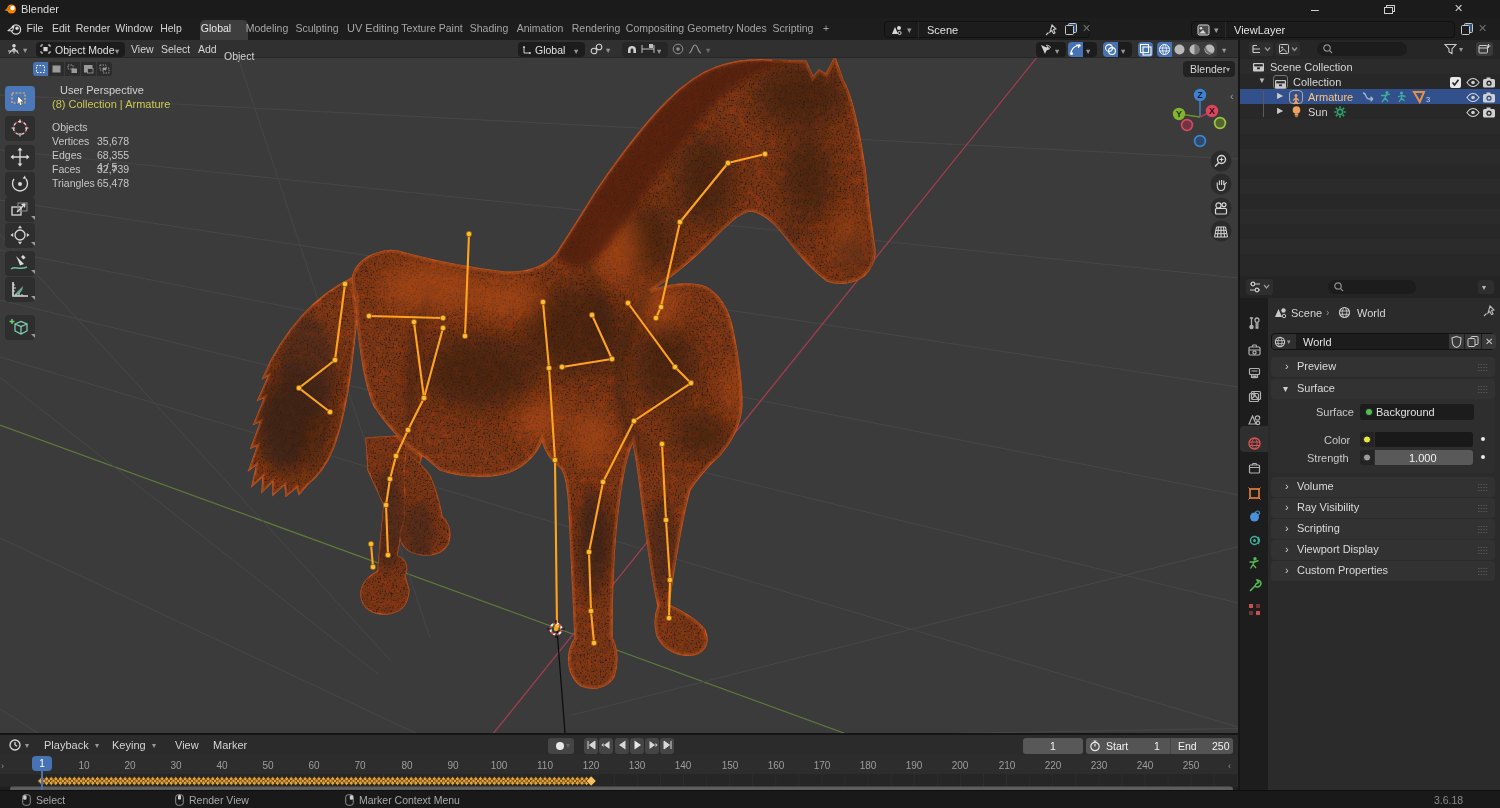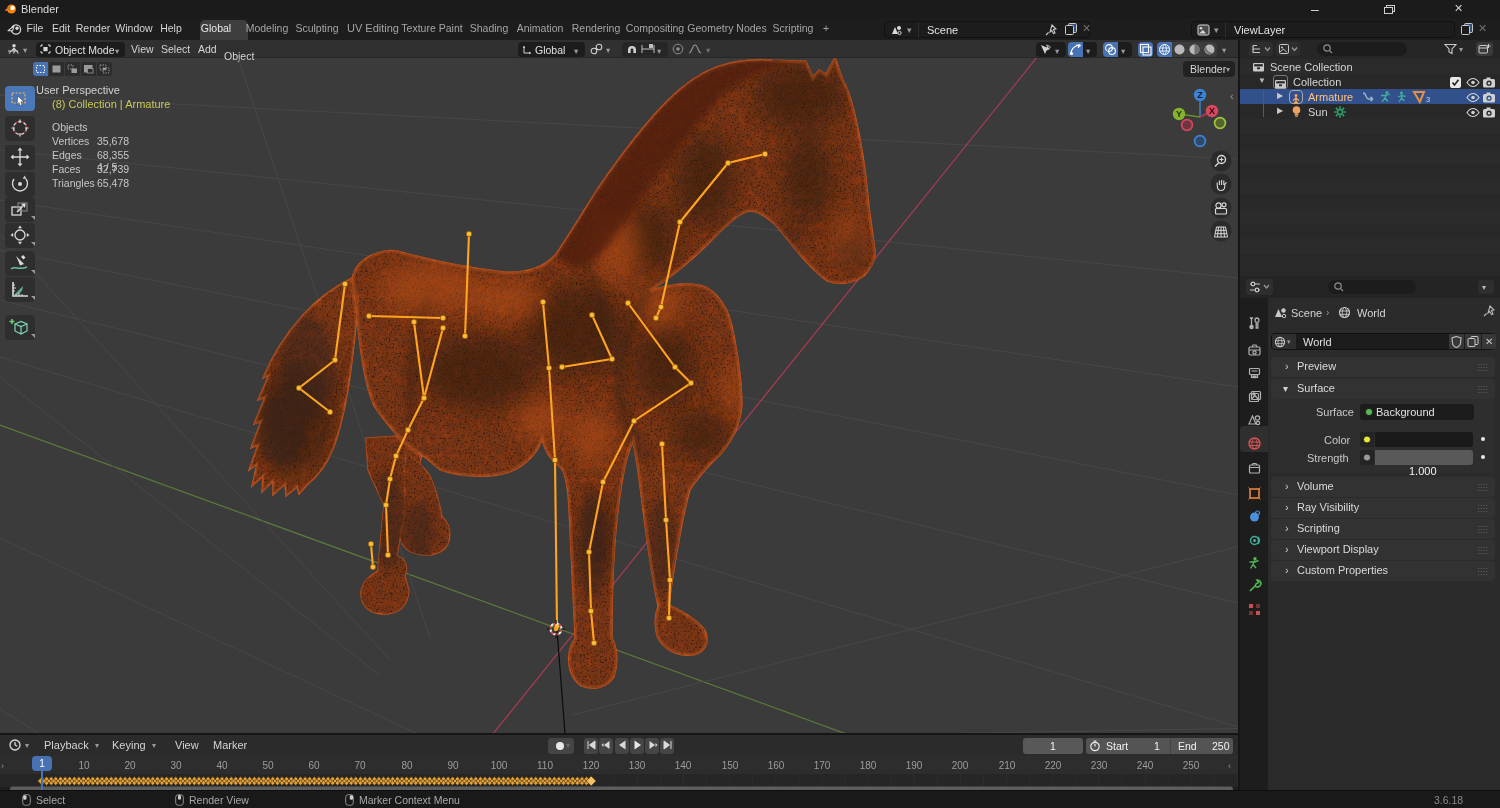--- a/index.html
+++ b/index.html
@@ -431,21 +431,21 @@
             <path d="M8,8 h2 M8,11 h3 M8,14 h2 M11,19 v-2 M14,19 v-3 M17,19 v-2" stroke="#d9d9d9" stroke-width="1"></path>
             <path d="M26,19 L30,19 L30,23 z" fill="#999"></path>
           </svg></div>
         <div class="abs" style="left:0;top:229px;width:30px;height:25px;background:#2e2e2e;border-radius:4px;"><svg width="30" height="25" viewBox="0 0 30 25">
             <path d="M10,9 L16,6.5 L22,9 L22,16 L16,19 L10,16 z M10,9 L16,11.5 L22,9 M16,11.5 L16,19" fill="none" stroke="#7fd4b8" stroke-width="1.2"></path>
             <path d="M7,4 L7,9 M4.5,6.5 L9.5,6.5" stroke="#6fcf6f" stroke-width="1.5"></path>
             <path d="M26,19 L30,19 L30,23 z" fill="#999"></path>
           </svg></div>
 </div>
 
-<span class="t" style="left:36px;top:44px;font-size:11px;color:#d2d2d2;">User Perspective</span>
+<span class="t" style="left:60px;top:44px;font-size:11px;color:#d2d2d2;">User Perspective</span>
 <span class="t" style="left:52px;top:58px;font-size:11px;color:#c9c957;">(8) Collection | Armature</span>
 <span class="t" style="left:52px;top:81px;font-size:10.5px;color:#c6c6c6;">Objects</span>
       <span class="t" style="left:97px;top:81px;font-size:10.5px;color:#c6c6c6;margin-top:40px;">4 / 5</span>
       <span class="t" style="left:52px;top:95px;font-size:10.5px;color:#c6c6c6;">Vertices</span>
       <span class="t" style="left:97px;top:95px;font-size:10.5px;color:#c6c6c6;">35,678</span>
       <span class="t" style="left:52px;top:109px;font-size:10.5px;color:#c6c6c6;">Edges</span>
       <span class="t" style="left:97px;top:109px;font-size:10.5px;color:#c6c6c6;">68,355</span>
       <span class="t" style="left:52px;top:123px;font-size:10.5px;color:#c6c6c6;">Faces</span>
       <span class="t" style="left:97px;top:123px;font-size:10.5px;color:#c6c6c6;">32,739</span>
       <span class="t" style="left:52px;top:137px;font-size:10.5px;color:#c6c6c6;">Triangles</span>
@@ -786,21 +786,21 @@
 <div class="abs" style="left:120px;top:156px;width:14px;height:15px;background:#242424;border-radius:3px 0 0 3px;"><svg width="14" height="15" viewBox="0 0 14 15">
             <circle cx="7" cy="7.5" r="3.6" fill="#e8e83c" stroke="#222"></circle>
           </svg></div>
 <div class="abs" style="left:135px;top:156px;width:98px;height:15px;background:#191919;border-radius:0 3px 3px 0;"></div>
 <div class="abs" style="left:241px;top:161px;width:4px;height:4px;background:#e8e8e8;border-radius:50%;"></div>
 <span class="t" style="left:67px;top:176px;font-size:11px;color:#c8c8c8;">Strength</span>
 <div class="abs" style="left:120px;top:174px;width:14px;height:15px;background:#242424;border-radius:3px 0 0 3px;"><svg width="14" height="15" viewBox="0 0 14 15">
             <circle cx="7" cy="7.5" r="3.6" fill="#9a9a9a" stroke="#222"></circle>
           </svg></div>
 <div class="abs" style="left:135px;top:174px;width:98px;height:15px;background:#595959;border-radius:0 3px 3px 0;">
-          <span class="t" style="left:34px;top:15px;font-size:11px;color:#f2f2f2;">1.000</span>
+          <span class="t" style="left:34px;top:2px;font-size:11px;color:#f2f2f2;">1.000</span>
         </div>
 <div class="abs" style="left:241px;top:179px;width:4px;height:4px;background:#e8e8e8;border-radius:50%;"></div>
 <div class="abs" style="left:31px;top:201px;width:224px;height:20px;background:#323232;border-radius:4px;">
           <span class="t" style="left:14px;top:3px;font-size:11px;color:#cfcfcf;">›</span>
           <span class="t" style="left:26px;top:3px;font-size:11px;color:#dadada;">Volume</span>
           <svg class="abs" style="left:206px;top:6px" width="12" height="9" viewBox="0 0 12 9">
             <g stroke="#565656">
               <path d="M1,1.5 h10 M1,4.5 h10 M1,7.5 h10" stroke-dasharray="1.4 1.2"></path>
             </g>
           </svg>

